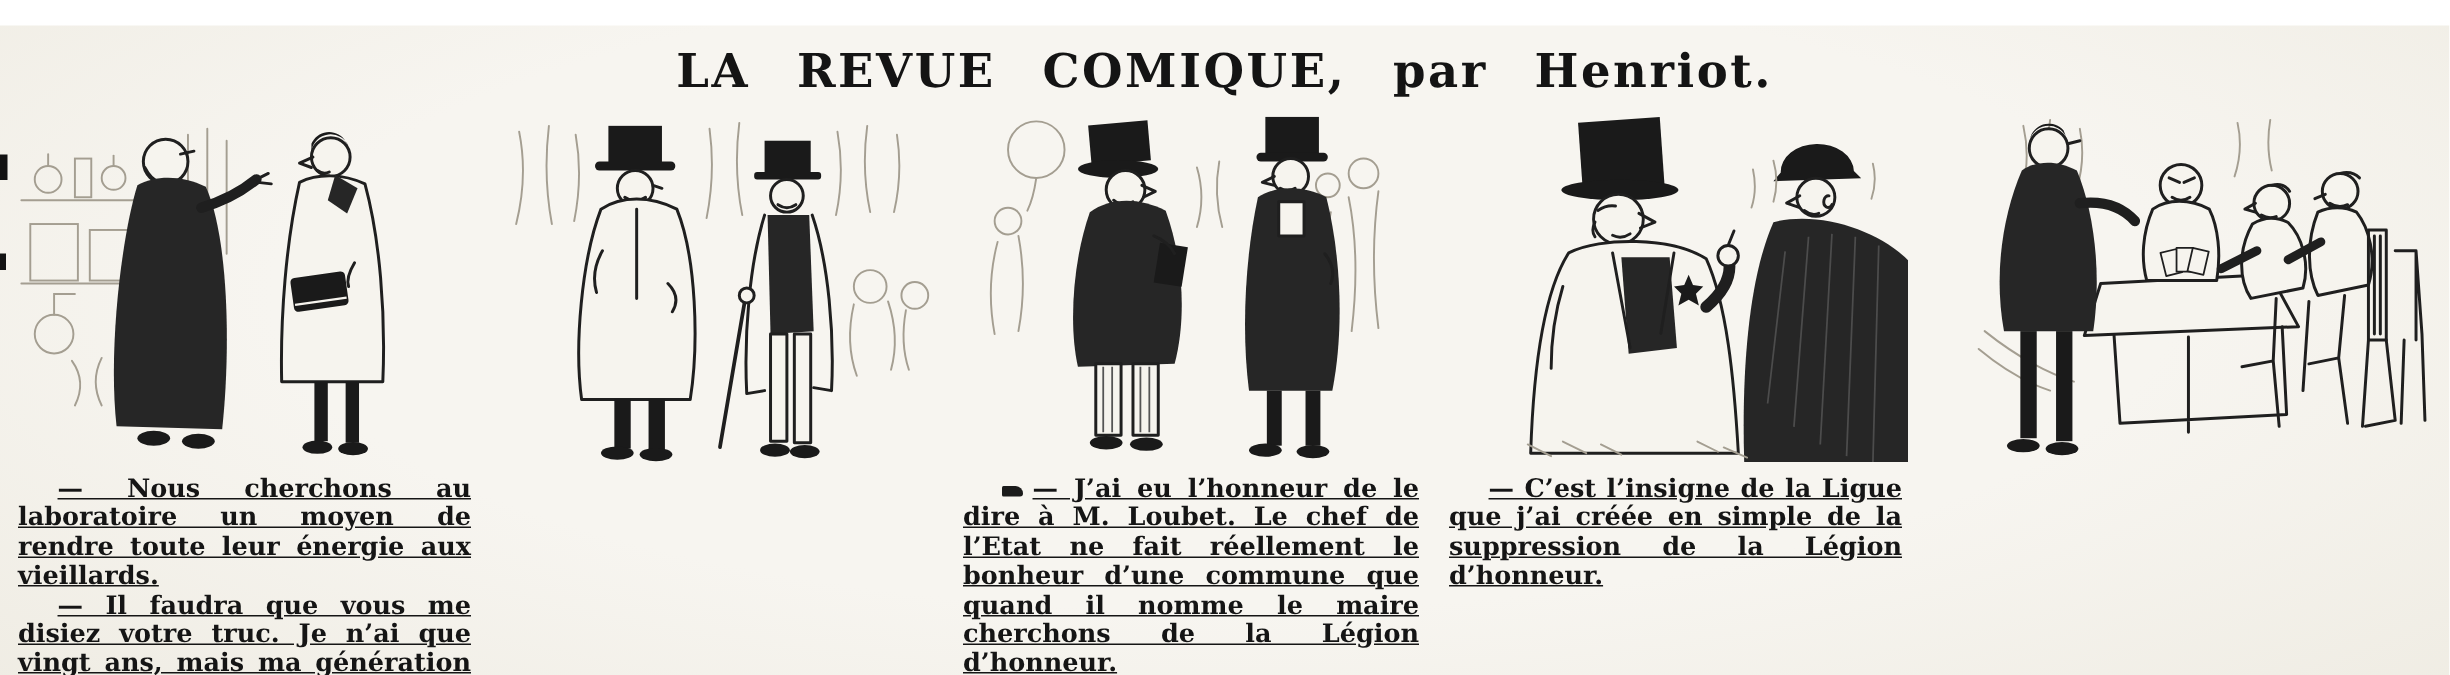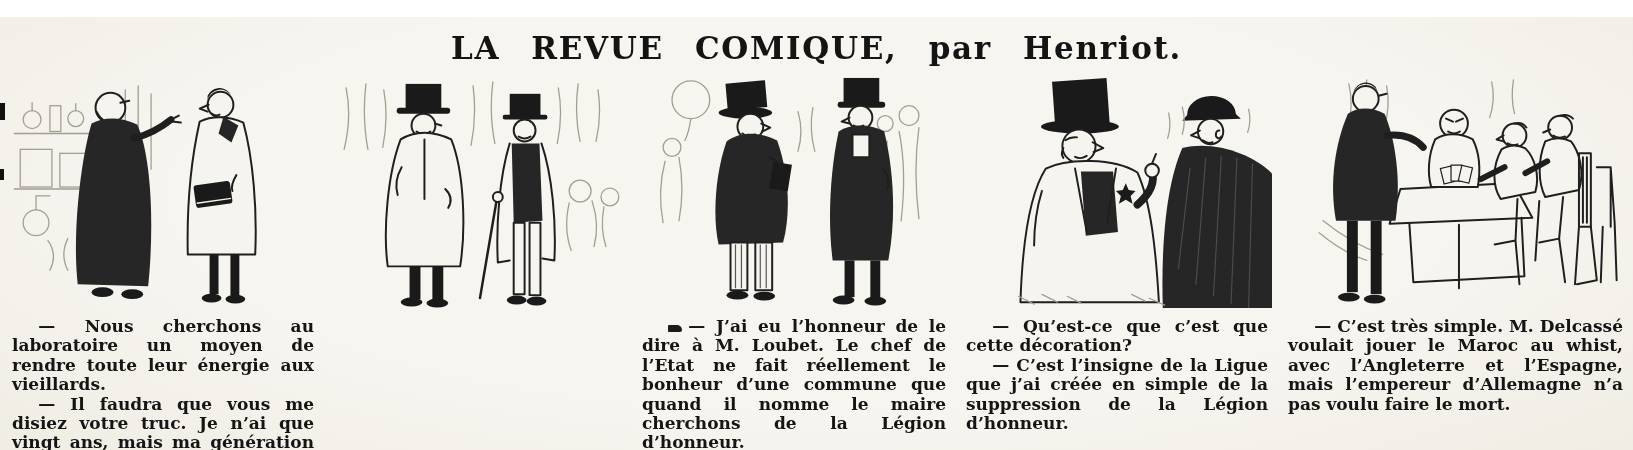--- a/index.html
+++ b/index.html
@@ -44,21 +44,21 @@
   .art .lt{stroke:#a49e91;fill:none;stroke-width:1.3;stroke-linecap:round;}
   .caption{
     margin-top:7px;
     padding:0 4px 0 6px;
     font-size:17px;
     font-weight:700;
     line-height:1.14;
     text-align:justify;
     color:#151515;
   }
-  .caption p{margin:0;text-indent:1.55em;}
+  .caption p{margin:0;text-indent:1.55em;text-decoration:underline;}
   .smudge::before{
     content:"";
     display:inline-block;
     width:14px;height:7px;
     background:#1b1b1b;
     border-radius:1px 5px 2px 1px;
     margin-right:6px;
   }
   .edge-mark{position:absolute;left:0;background:#121212;}
   .edge-mark.m1{top:86px;width:5px;height:17px;}
@@ -242,21 +242,20 @@
             <path class="md" d="M228,76 C212,112 206,172 208,240 L320,240 L320,102 C300,82 260,68 228,76 Z"></path>
             <path style="stroke:#4c4c4c;stroke-width:1.2;fill:none" d="M236,96 L224,200 M252,86 L242,216 M268,84 L260,228 M284,86 L278,236 M300,92 L296,240"></path>
           </g>
           <g class="lt">
             <path d="M60,228 l16,8 M84,226 l16,8 M110,228 l14,7 M194,230 l16,7 M176,226 l14,7"></path>
             <path d="M214,40 q3,14 -1,26 M228,34 q4,14 0,28 M296,36 q3,12 -1,24"></path>
           </g>
         </svg>
       </div>
       <figcaption class="caption">
-        <p>— Qu’est-ce que c’est que cette décoration?</p>
         <p>— C’est l’insigne de la Ligue que j’ai créée en simple de la suppression de la Légion d’honneur.</p>
       </figcaption>
     </figure>
 
     <figure class="panel panel-5">
       <div class="art">
         <svg viewBox="0 0 345 240">
           <g class="lt">
             <path d="M66,12 q5,22 -1,44 M84,8 q-4,24 2,46 M104,14 q4,20 -2,40 M210,10 q4,18 -2,36 M232,8 q-3,18 1,34"></path>
             <path d="M40,150 q30,24 60,34 M36,162 q24,20 48,28"></path>
@@ -300,19 +299,16 @@
             <path class="st" style="stroke-width:6" d="M266,90 L244,102"></path>
             <path class="st" d="M282,126 L278,168 L258,172 M278,168 L284,212"></path>
           </g>
           <g class="st">
             <rect x="298" y="82" width="12" height="74" fill="none"></rect>
             <path d="M302,86 V152 M306,86 V152 M298,156 L294,214 M310,156 L316,210 M258,130 l-4,60 M296,214 l20,-4"></path>
             <path d="M316,96 h14 v60 M330,96 l4,56 M322,156 l-2,56 M334,152 l2,58"></path>
           </g>
         </svg>
       </div>
-      <figcaption class="caption">
-        <p>— C’est très simple. M. Delcassé voulait jouer le Maroc au whist, avec l’Angleterre et l’Espagne, mais l’empereur d’Allemagne n’a pas voulu faire le mort.</p>
-      </figcaption>
     </figure>
 
   </div>
 </div>
 
 </body></html>

